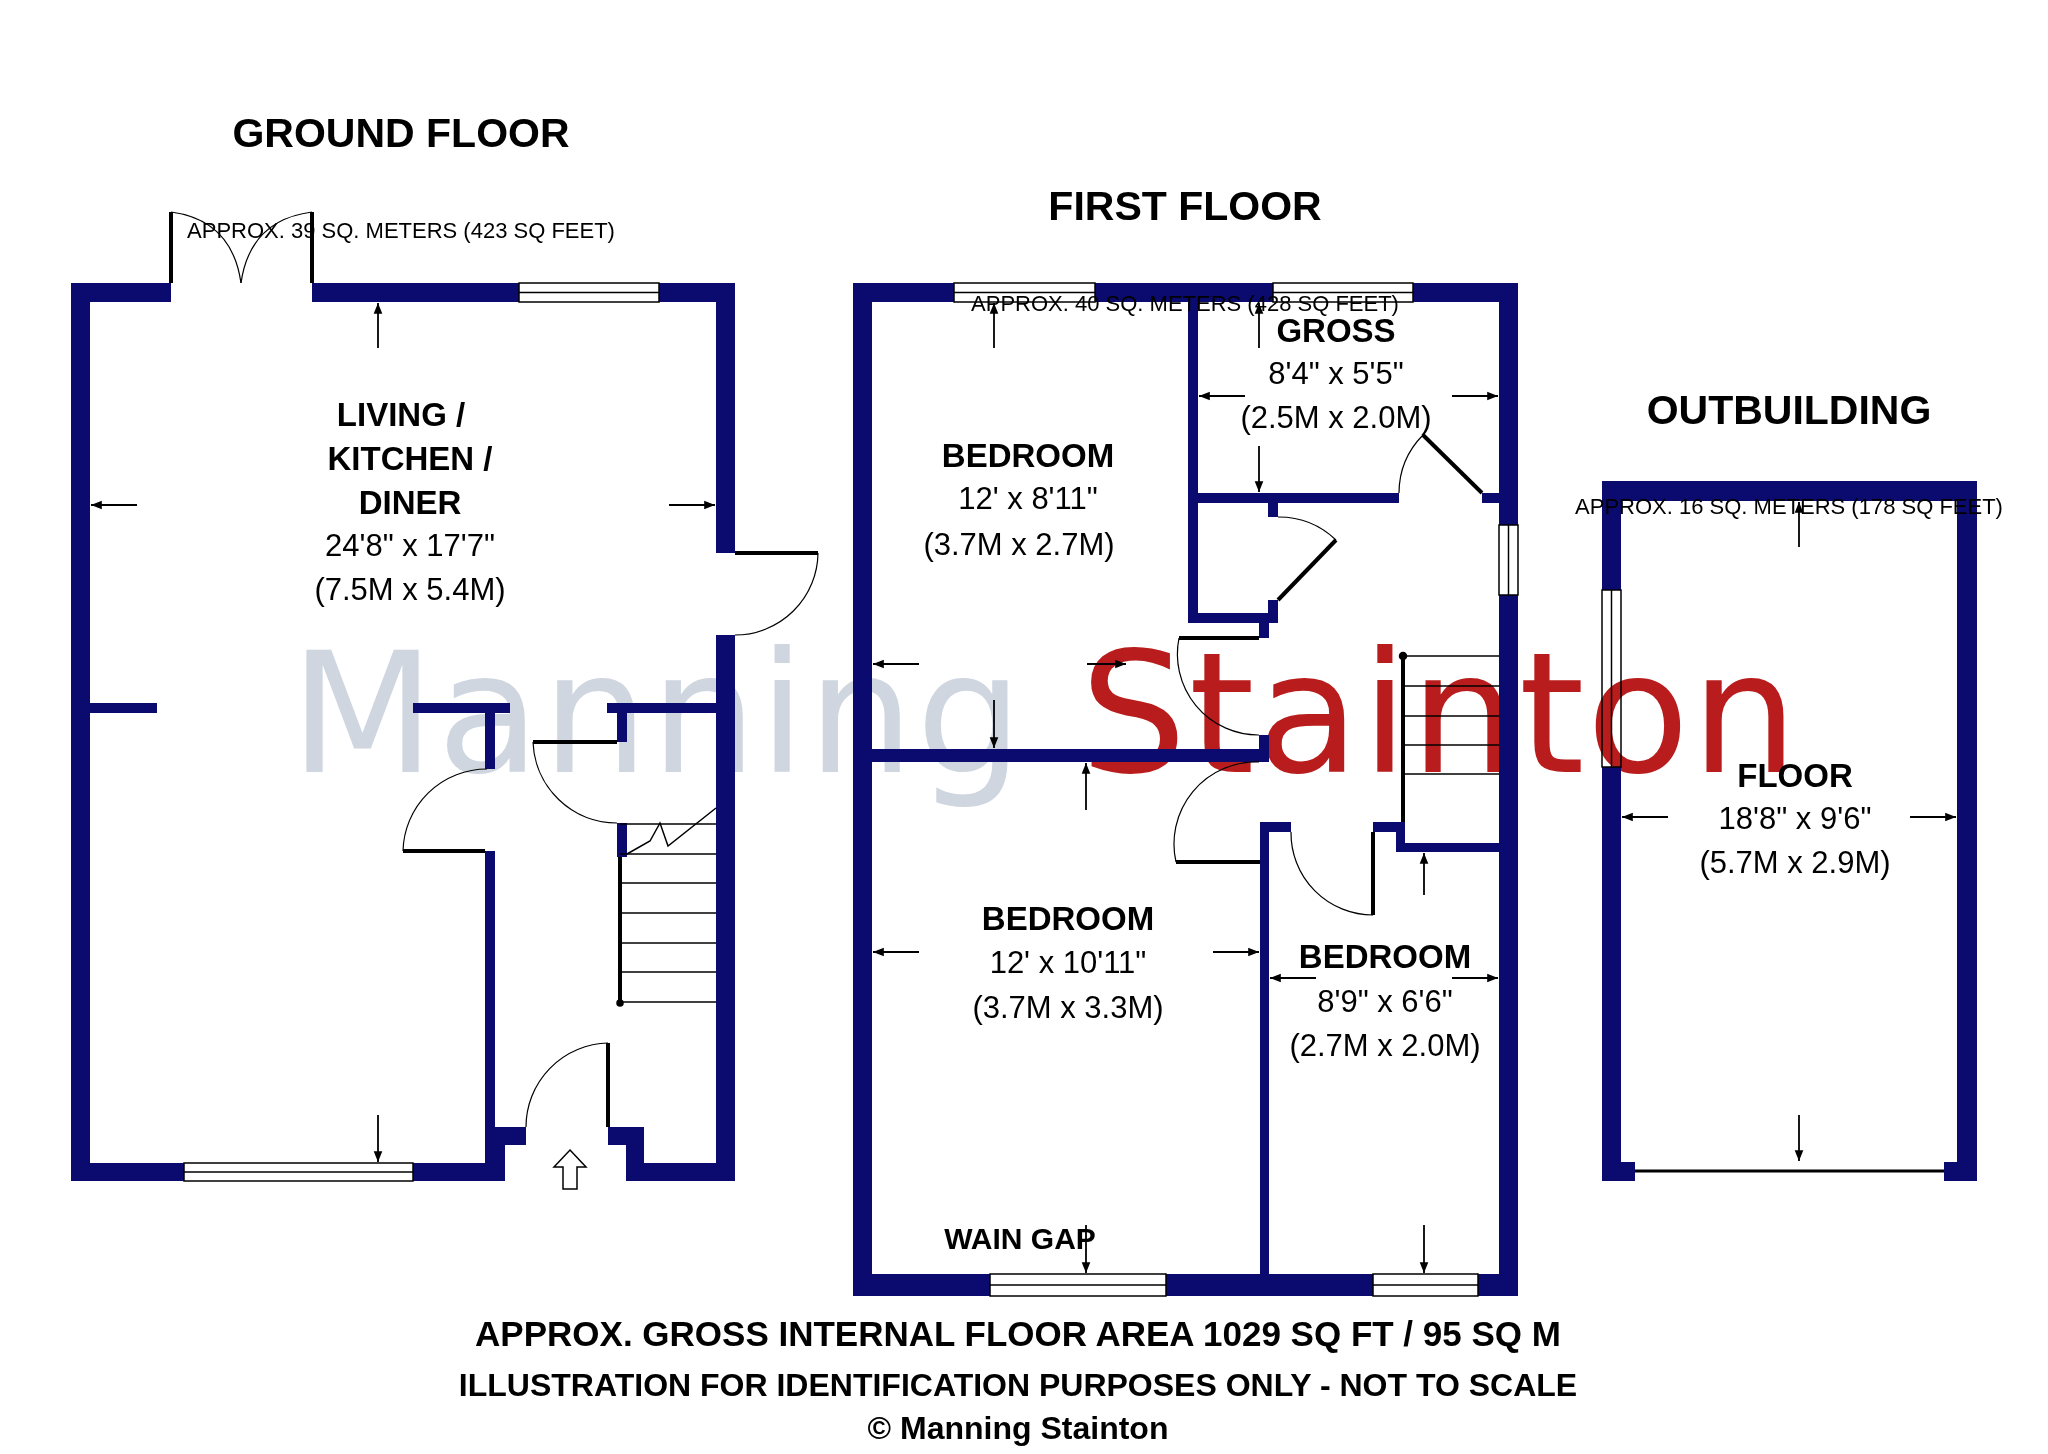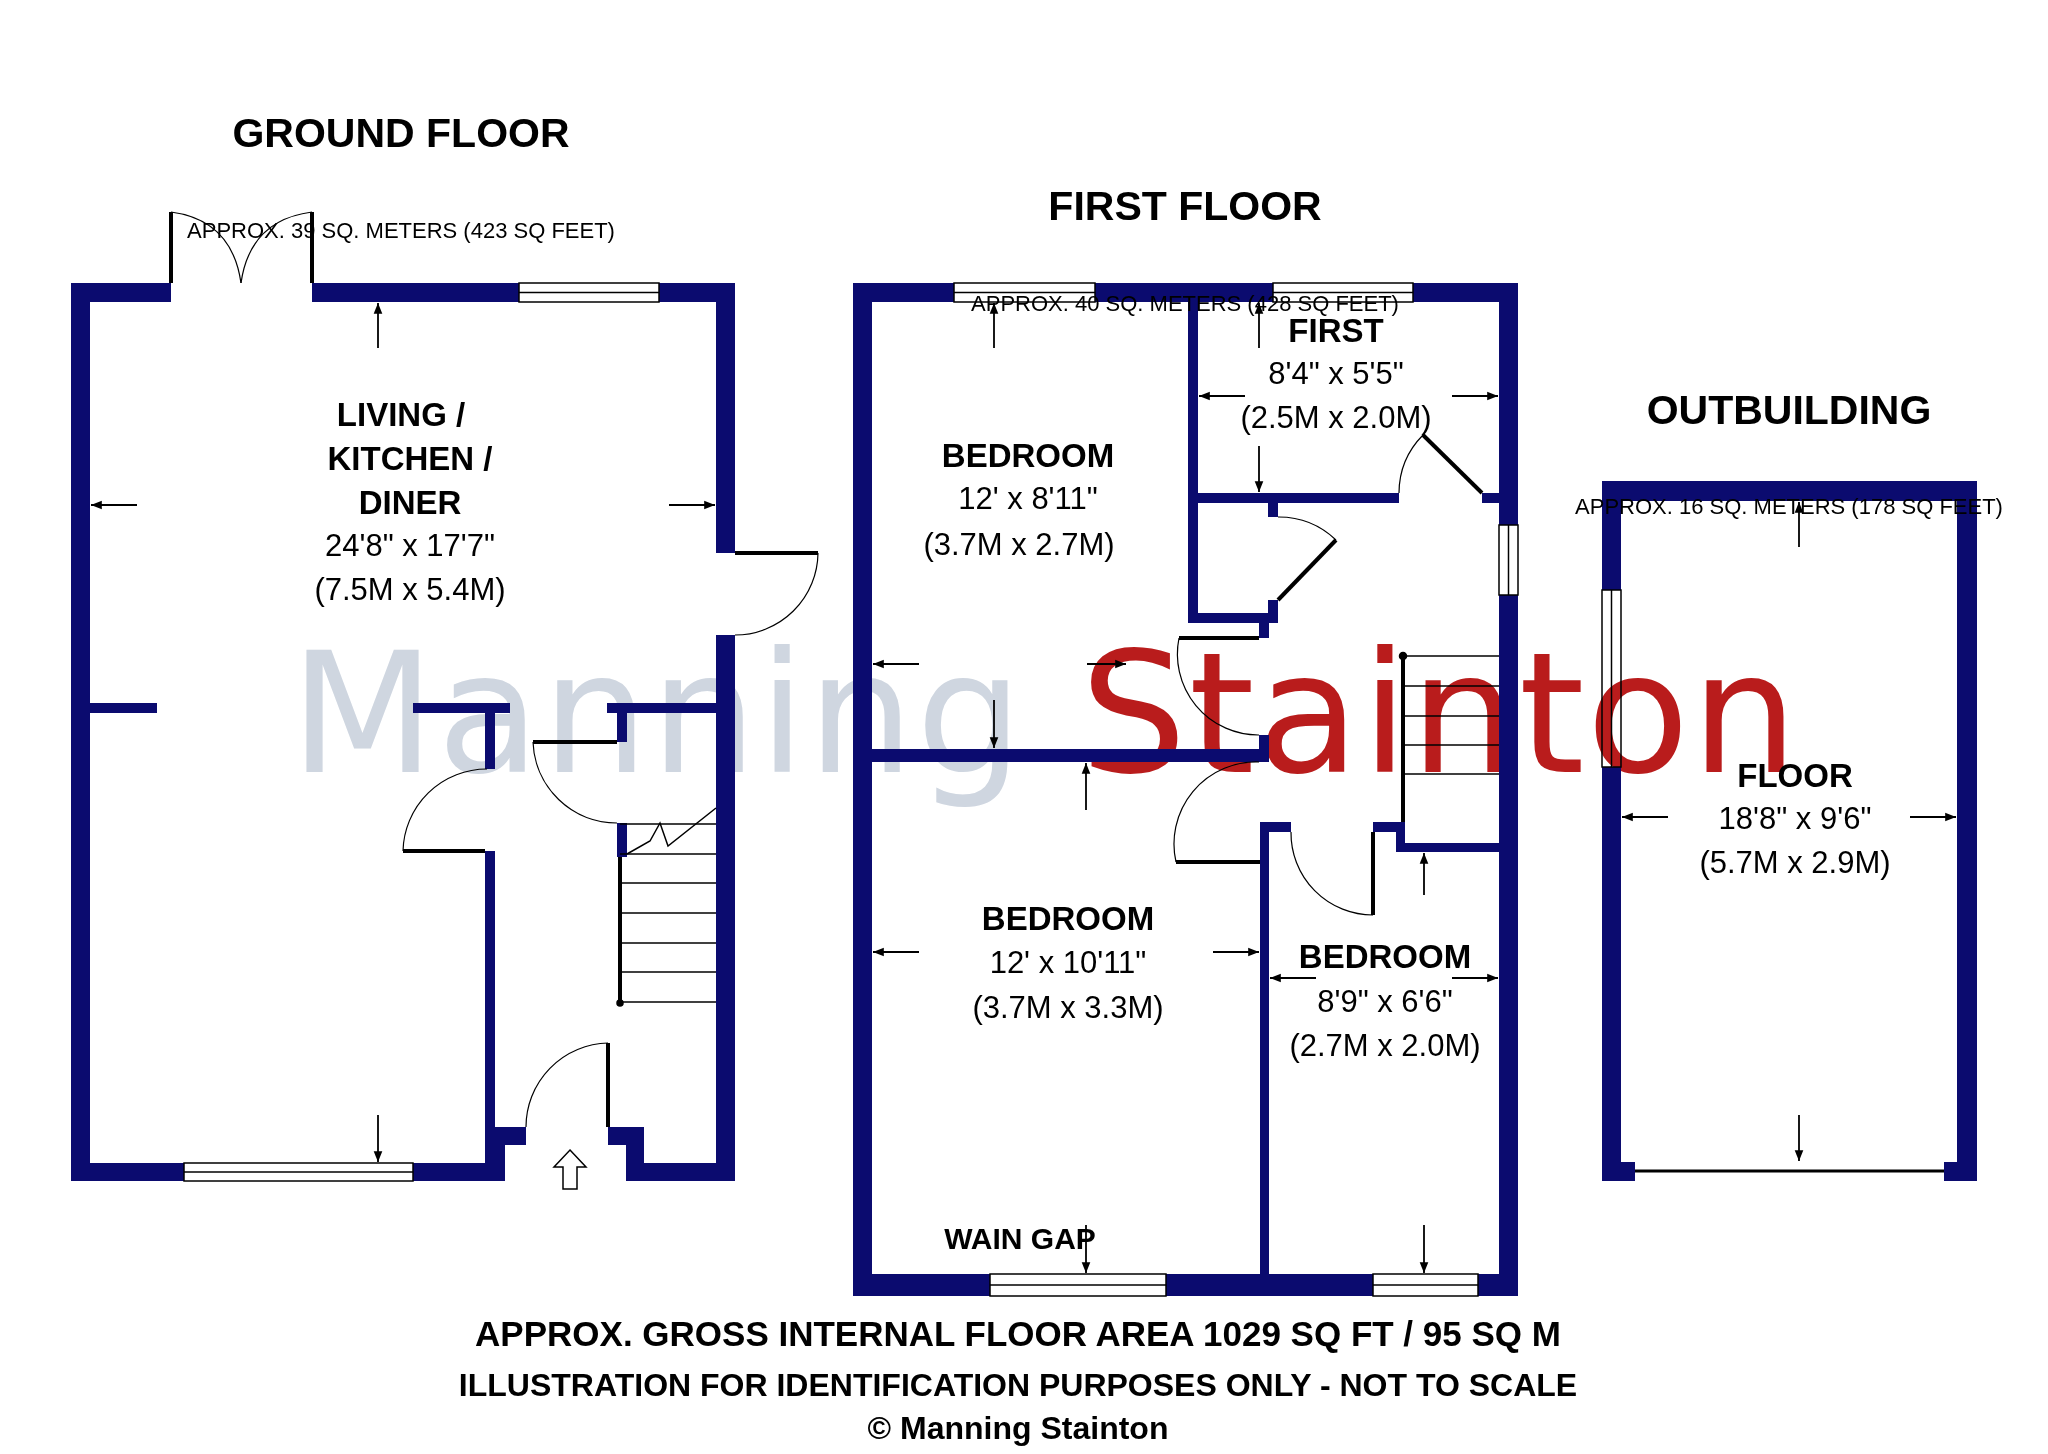--- a/index.html
+++ b/index.html
@@ -241,21 +241,21 @@
   <div class="lbl room-name" style="left:410px; top:442px;">KITCHEN /</div>
   <div class="lbl room-name" style="left:410px; top:486px;">DINER</div>
   <div class="lbl room-dim" style="left:410px; top:530px;">24'8" x 17'7"</div>
   <div class="lbl room-dim" style="left:410px; top:574px;">(7.5M x 5.4M)</div>
 </div>
 
 <div class="lbl h-floor" style="left:1185px; top:186px;">FIRST FLOOR</div>
 <div class="lbl h-area" style="left:1185px; top:249px;">APPROX. 40 SQ. METERS (428 SQ FEET)</div>
 
 <div>
-  <div class="lbl room-name" style="left:1336px; top:314px;">FIRST</div>
+  <div class="lbl room-name" style="left:1336px; top:314px;">GROSS</div>
   <div class="lbl room-dim" style="left:1336px; top:358px;">8'4" x 5'5"</div>
   <div class="lbl room-dim" style="left:1336px; top:402px;">(2.5M x 2.0M)</div>
 </div>
 
 <div>
   <div class="lbl room-name" style="left:1028px; top:439px;">BEDROOM</div>
   <div class="lbl room-dim" style="left:1028px; top:483px;">12' x 8'11"</div>
   <div class="lbl room-dim" style="left:1012px; top:529px;margin-left:7px;">(3.7M x 2.7M)</div>
 </div>
 

